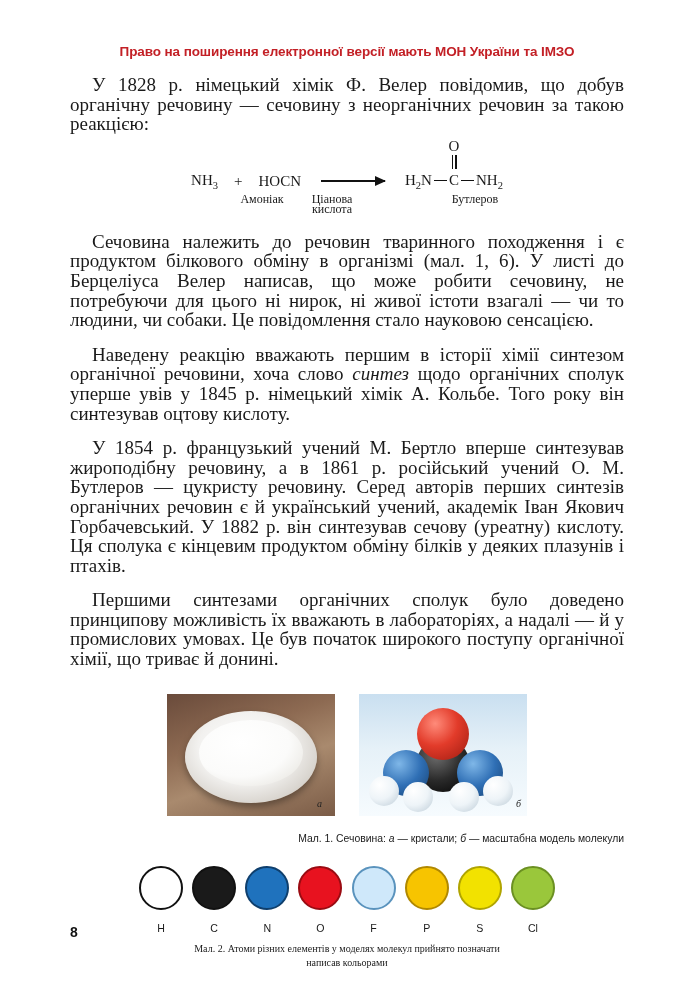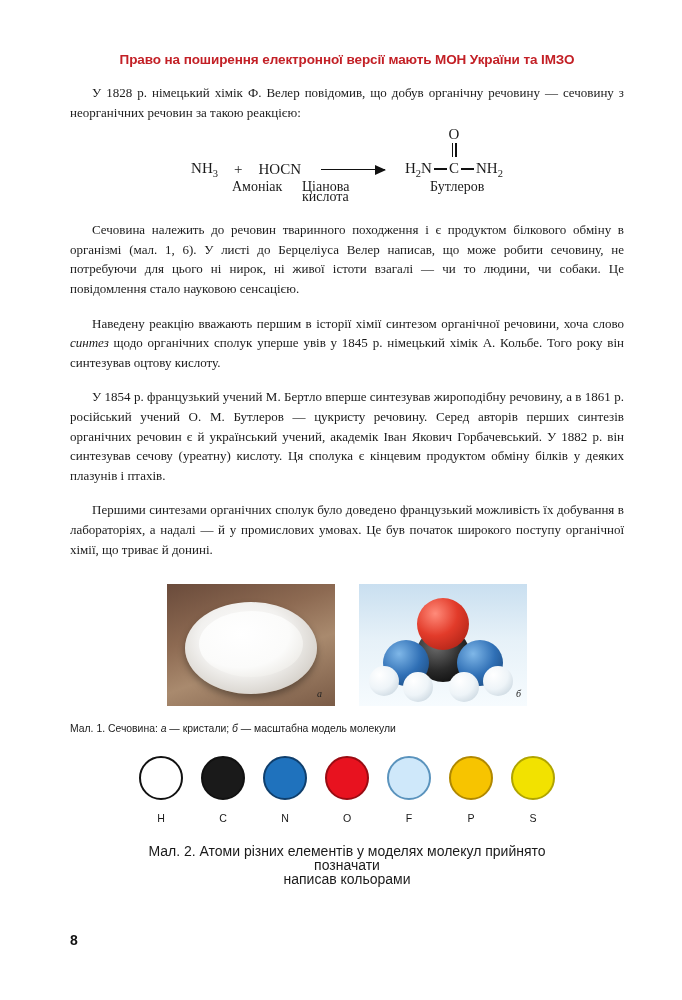--- a/index.html
+++ b/index.html
@@ -10,38 +10,38 @@
   body {
     width: 682px;
     height: 1000px;
     position: relative;
     font-family: "Liberation Serif", serif;
     color: #1a1a1a;
     overflow: hidden;
   }
   .page {
     position: absolute;
-    left: 0; top: 12px;
+    left: 0; top: 4px;
     width: 682px;
     height: 831px;
     box-sizing: border-box;
     padding: 40px 58px 0 70px;
   }
   .header-banner {
     font-family: "Liberation Sans", sans-serif;
     font-weight: bold;
     font-size: 13.5px;
     color: #c32026;
     text-align: center;
     letter-spacing: -0.1px;
     margin: 0 0 16px 0;
     white-space: nowrap;
   }
   p.body-text {
-    font-size: 13px;
+    font-size: 19px;
     line-height: 19.6px;
     text-align: justify;
     margin: 4px 0 0 0;
     text-indent: 22px;
     hyphens: manual;
   }
   .para-gap-sm { height: 11px; }
 
   
   .reaction {
@@ -73,23 +73,23 @@
     content: "";
     position: absolute;
     right: -1px; top: -4.2px;
     border-left: 11px solid #111;
     border-top: 5px solid transparent;
     border-bottom: 5px solid transparent;
   }
   .rx-caption {
     position: absolute;
     top: 46px;
-    font-size: 14px;
+    font-size: 12px;
     font-family: "Liberation Serif", serif;
-    text-align: left;
+    text-align: center;
     line-height: 10px;
     color: #1a1a1a;
   }
   .cap-amoniak { left: 162px; width: 60px; }
   .cap-ciano { left: 232px; width: 60px; font-family: Liberation Serif, serif; }
   .cap-sechovyna { left: 360px; width: 90px; }
   .urea-group {
     position: relative;
     display: inline-block;
     text-align: center;
@@ -203,21 +203,21 @@
   .label-b {
     position: absolute;
     right: 6px; top: 104px;
     font-size: 10px;
     font-style: italic;
     color: #222;
   }
   .fig-caption {
     font-family: "Liberation Sans", sans-serif;
     font-size: 10.4px;
-    text-align: left;
+    text-align: right;
     color: #1a1a1a;
     margin-top: 10px;
     line-height: 14px;
   }
   .fig-caption i { font-style: italic; }
 
   
   .fig2 {
     margin: 20px auto 0 auto;
     width: 420px;
@@ -234,25 +234,25 @@
     margin: 0 auto;
     box-sizing: border-box;
   }
   .circle-label {
     font-family: "Liberation Sans", sans-serif;
     font-size: 10.6px;
     margin-top: 12px;
     color: #1a1a1a;
   }
   .fig2-caption {
-    font-family: Liberation Sans, sans-serif;
-    font-size: 14px;
+    font-family: Liberation Serif, serif;
+    font-size: 10px;
     text-align: center;
     line-height: 14px;
-    margin-top: 20px;
+    margin-top: 8px;
   }
   .page-number {
     position: absolute;
     left: 70px;
     top: 920px;
     font-family: "Liberation Sans", sans-serif;
     font-weight: bold;
     font-size: 14px;
     color: #111;
   }
@@ -289,21 +289,21 @@
   <div class="para-gap-sm"></div>
 
   <p class="body-text">
     <span>Наведену реакцію вважають першим в історії хімії синтезом органічної речовини, хоча слово </span><i class="em">синтез</i><span> щодо органічних сполук уперше увів у 1845 р. німецький хімік А. Кольбе. Того року він синтезував оцтову кислоту.</span>
   </p>
   <div class="para-gap-sm"></div>
 
   <p class="body-text">У 1854 р. французький учений М. Бертло вперше синтезував жироподібну речовину, а в 1861 р. російський учений О. М. Бутлеров — цукристу речовину. Серед авторів перших синтезів органічних речовин є й український учений, академік Іван Якович Горбачевський. У 1882 р. він синтезував сечову (уреатну) кислоту. Ця сполука є кінцевим продуктом обміну білків у деяких плазунів і птахів.</p>
   <div class="para-gap-sm"></div>
 
-  <p class="body-text">Першими синтезами органічних сполук було доведено французький можливість їх добування в лабораторіях, а надалі — й у промислових умовах. Це був початок широкого поступу органічної хімії, що триває й донині.</p>
+  <p class="body-text">Першими синтезами органічних сполук було доведено принципову можливість їх вважають в лабораторіях, а надалі — й у промислових умовах. Це був початок широкого поступу органічної хімії, що триває й донині.</p>
   <div class="para-gap-sm"></div>
 
 
   <div class="fig1">
     <div class="photo-a">
       <div class="dish">
         <div class="dish-inner"></div>
       </div>
       <span class="label-a">а</span>
     </div>
@@ -346,20 +346,24 @@
         <div class="circle-label">F</div>
       </div>
       <div class="circle-cell">
         <div class="circle" style="background: rgb(247, 196, 0); border: 2px solid rgb(176, 136, 0);"></div>
         <div class="circle-label">P</div>
       </div>
       <div class="circle-cell">
         <div class="circle" style="background: rgb(242, 226, 0); border: 2px solid rgb(176, 164, 0);"></div>
         <div class="circle-label">S</div>
       </div>
+      <div class="circle-cell">
+        <div class="circle" style="background: rgb(154, 199, 59); border: 2px solid rgb(107, 144, 34);"></div>
+        <div class="circle-label">Cl</div>
+      </div>
     </div>
     <div class="fig2-caption">
       <span>Мал. 2. Атоми різних елементів у моделях молекул прийнято позначати</span><br>
       <span>написав кольорами</span>
     </div>
   </div>
 
   <div class="page-number">8</div>
 </div>
 

